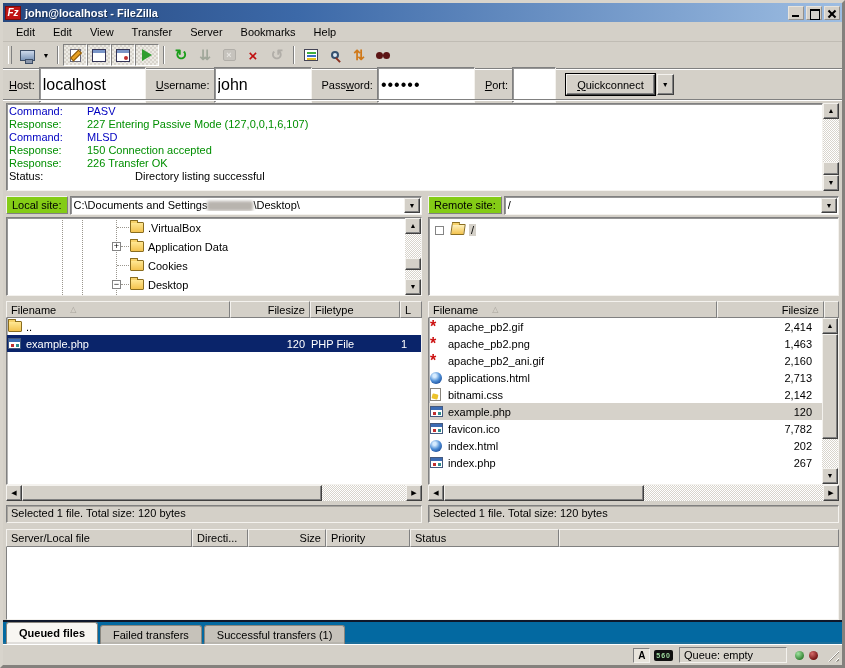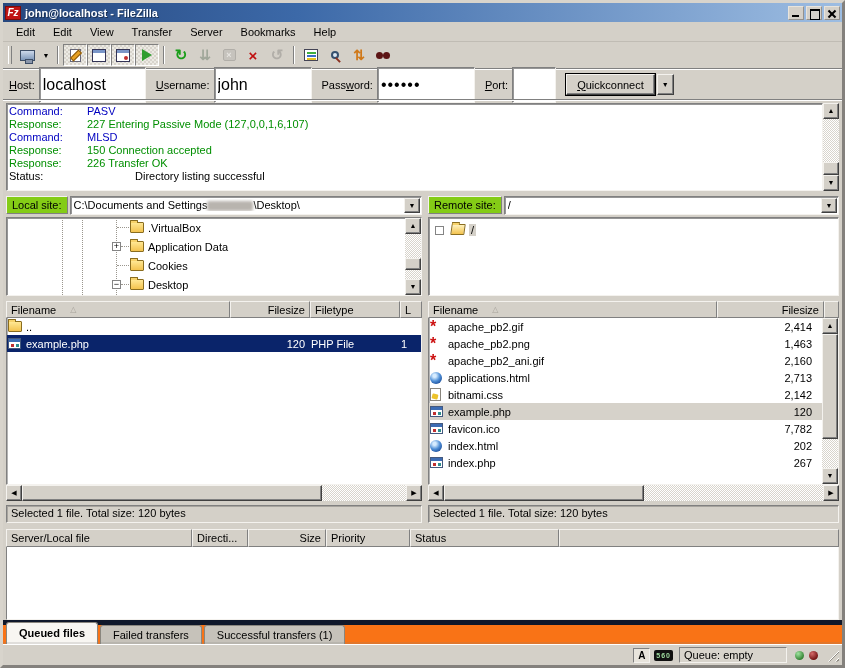--- a/index.html
+++ b/index.html
@@ -122,21 +122,21 @@
   .fi-php::after { content:""; position:absolute; left:2px; top:5px; width:3px; height:3px; background:#c03030; box-shadow:5px 0 0 #2f8e8e; }
   .fi-html { width:12px; height:12px; border-radius:50%; background:radial-gradient(circle at 38% 32%,#d6ecff 0 14%,#4f8fd6 48%,#1c4f9c 80%); position:relative; overflow:hidden; }
   .fi-html::after { content:""; position:absolute; left:-2px; top:-3px; width:9px; height:9px; border-radius:50%; border:2px solid transparent; border-top-color:#e87a10; transform:rotate(-35deg); }
   .fi-css { width:11px; height:13px; background:#fff; border:1px solid #8a867e; position:relative; }
   .fi-css::after { content:""; position:absolute; left:1px; bottom:1px; width:6px; height:5px; background:#ecc22a; border-radius:1px; transform:rotate(15deg); }
   .fi-img { color:#cc1010; font-weight:bold; font-size:16px; line-height:10px; }
 
   
   .queuehead { height:18px; display:flex; margin:6px 3px 0 3px; background:#d4d0c8; flex:0 0 auto; }
   .queuebody { flex:1 1 auto; margin:0 3px; background:#fff; border:1px solid #808080; border-top:none; border-right-color:#f4f2ee; border-bottom-color:#f4f2ee; }
-  .tabsrow { height:24px; display:flex; align-items:flex-end; padding-left:3px; border-top:5px solid #0f172a; flex:0 0 auto; background:#f97316; }
+  .tabsrow { height:24px; display:flex; align-items:flex-end; padding-left:3px; border-top:2px solid #0f172a; flex:0 0 auto; background:#0369a1; }
   .tab { height:19px; padding:3px 12px 0 12px; background:#c6c2ba; border:1px solid #8a867e; border-bottom:none; border-radius:3px 3px 0 0; margin-right:2px; white-space:nowrap; }
   .tab.active { height:22px; background:#f8f6f2; font-weight:bold; padding-top:4px; }
 
   
   .statusbar { height:21px; border-top:1px solid #fff; box-shadow:0 -2px 0 #80808033; display:flex; align-items:center; justify-content:flex-end; padding:0 3px; flex:0 0 auto; background:#d4d0c8; }
   .sb-ascii { width:17px; height:15px; border:1px solid #808080; border-right-color:#f4f2ee; border-bottom-color:#f4f2ee; background:#e8e4dc; text-align:center; font-size:10px; font-weight:bold; line-height:13px; margin-right:4px; }
   .sb-badge { height:11px; padding:0 2px; background:#101010; border-radius:2px; color:#9fdc9f; font-size:7px; font-weight:bold; line-height:11px; letter-spacing:1px; margin-right:6px; }
   .sb-queue { width:108px; height:16px; border:1px solid #808080; border-right-color:#f4f2ee; border-bottom-color:#f4f2ee; background:#d8d4cc; padding:1px 4px; margin-right:8px; white-space:nowrap; }
   .led { width:9px; height:9px; border-radius:50%; margin-right:5px; }
   .led.green { background:radial-gradient(circle at 35% 30%,#9fe49f,#2f7e2f 75%); }

